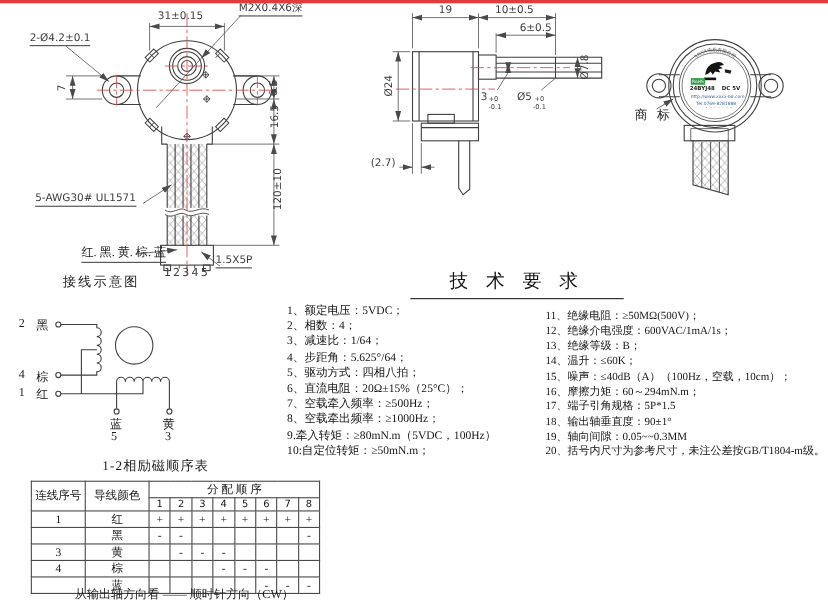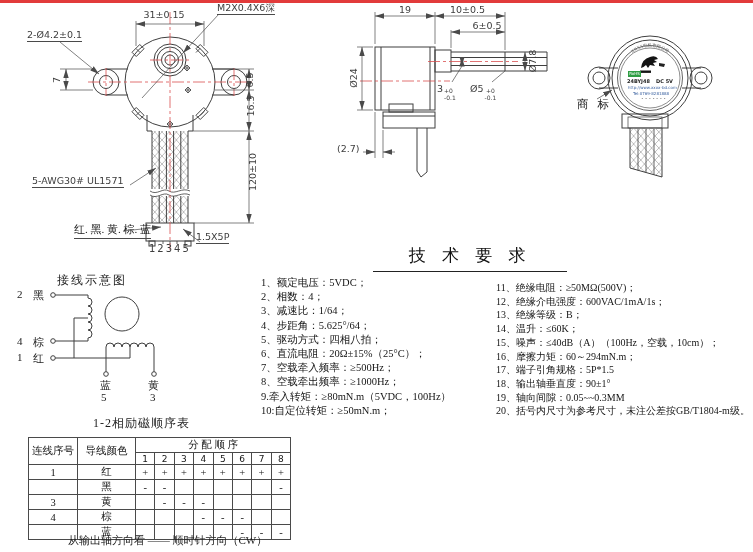--- a/index.html
+++ b/index.html
@@ -214,21 +214,21 @@
   <div class="cjk" style="left:577px;top:97px;font-size:11.5px;letter-spacing:3px;">商 标</div>
   <div id="rohs" class="stk">RoHS</div>
   <div id="stk-model" class="stk">
     <span>24BYJ48</span>
     <span>DC 5V</span>
   </div>
   <div id="stk-url" class="stk">http://www.xxxx-bd.com</div>
   <div id="stk-tel" class="stk">Tel:0769-8281888</div>
   <div id="stk-code" class="stk">-------</div>
 
-  <div class="cjk" style="left:57px;top:272px;font-size:12px;letter-spacing:2px;">接线示意图</div>
+  <div class="cjk" style="left:57px;top:248px;font-size:12px;letter-spacing:2px;">接线示意图</div>
   <div class="cjk" style="left:17px;top:288px;font-size:11px;">2</div>
   <div class="cjk" style="left:33px;top:288px;font-size:11px;">黑</div>
   <div class="cjk" style="left:17px;top:335px;font-size:11px;">4</div>
   <div class="cjk" style="left:33px;top:335px;font-size:11px;">棕</div>
   <div class="cjk" style="left:17px;top:351px;font-size:11px;">1</div>
   <div class="cjk" style="left:33px;top:351px;font-size:11px;">红</div>
   <div class="cjk" style="left:100px;top:378px;font-size:11px;">蓝</div>
   <div class="cjk" style="left:101px;top:391px;font-size:11px;">5</div>
   <div class="cjk" style="left:148px;top:378px;font-size:11px;">黄</div>
   <div class="cjk" style="left:150px;top:391px;font-size:11px;">3</div>

